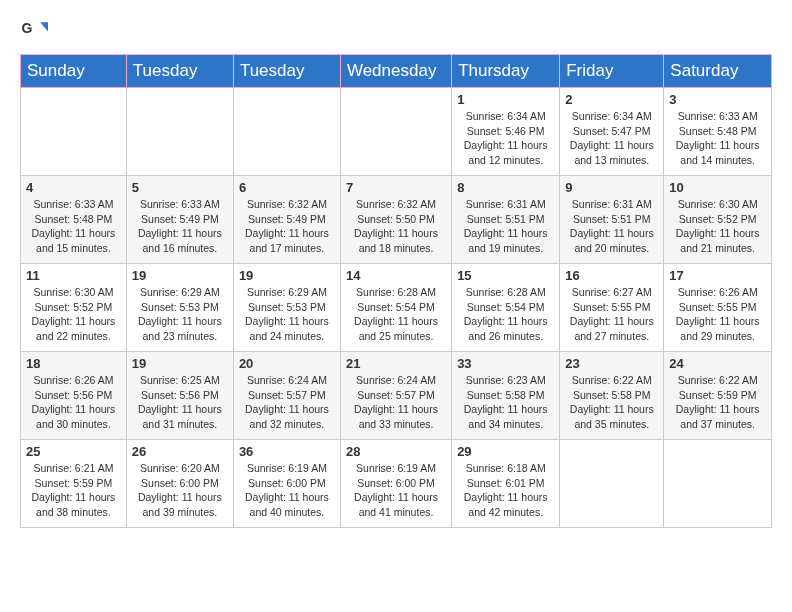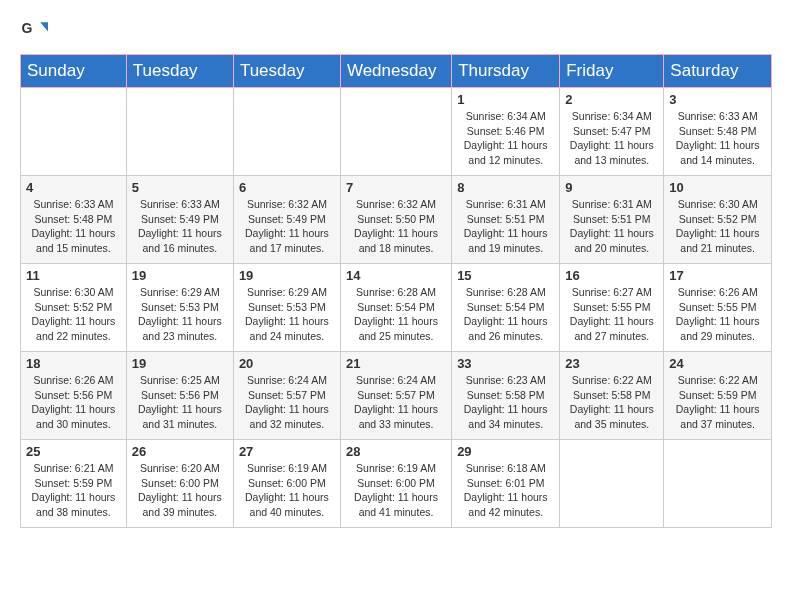--- a/index.html
+++ b/index.html
@@ -242,21 +242,21 @@
         <tr>
           <td>
             <span class="day-number">25</span>
             <div class="day-info">Sunrise: 6:21 AM<br>Sunset: 5:59 PM<br>Daylight: 11 hours and 38 minutes.</div>
           </td>
           <td>
             <span class="day-number">26</span>
             <div class="day-info">Sunrise: 6:20 AM<br>Sunset: 6:00 PM<br>Daylight: 11 hours and 39 minutes.</div>
           </td>
           <td>
-            <span class="day-number">27</span>
+            <span class="day-number">36</span>
             <div class="day-info">Sunrise: 6:19 AM<br>Sunset: 6:00 PM<br>Daylight: 11 hours and 40 minutes.</div>
           </td>
           <td>
             <span class="day-number">28</span>
             <div class="day-info">Sunrise: 6:19 AM<br>Sunset: 6:00 PM<br>Daylight: 11 hours and 41 minutes.</div>
           </td>
           <td>
             <span class="day-number">29</span>
             <div class="day-info">Sunrise: 6:18 AM<br>Sunset: 6:01 PM<br>Daylight: 11 hours and 42 minutes.</div>
           </td>

